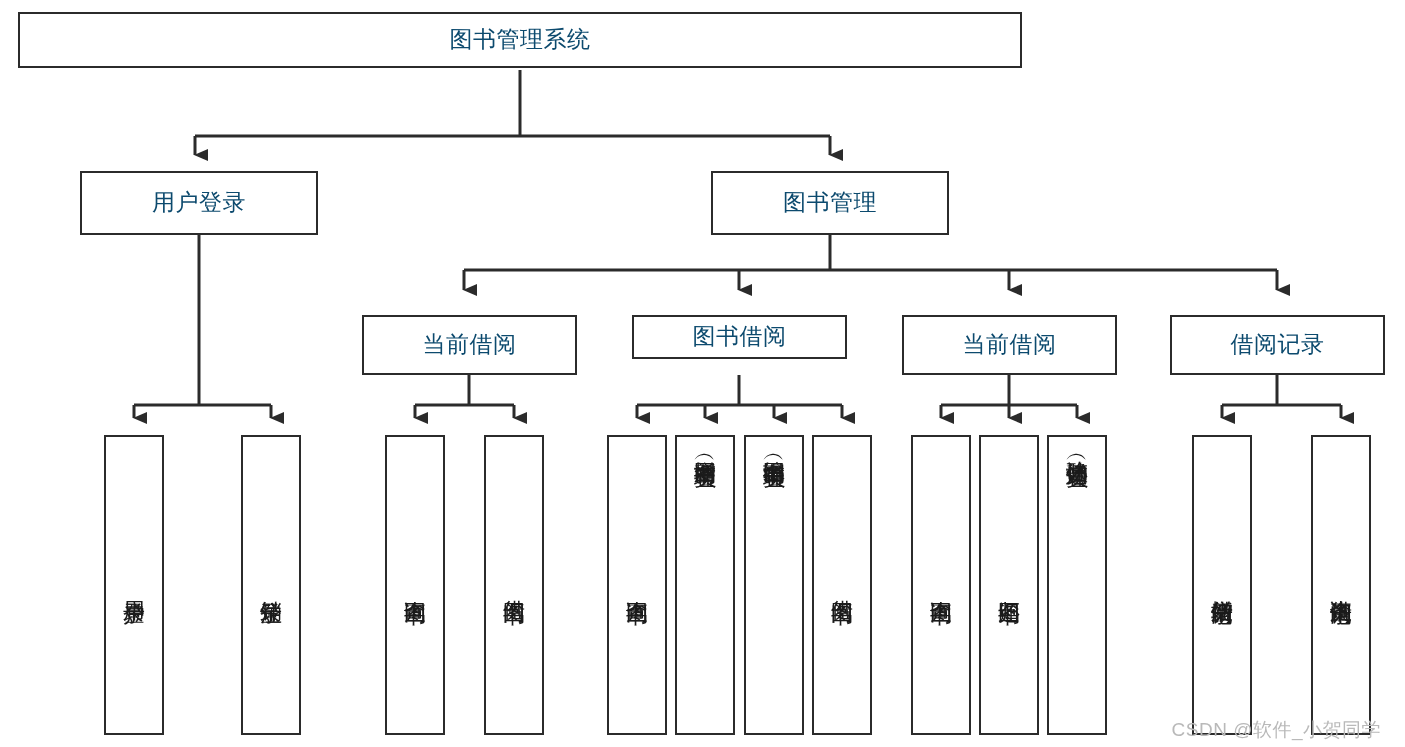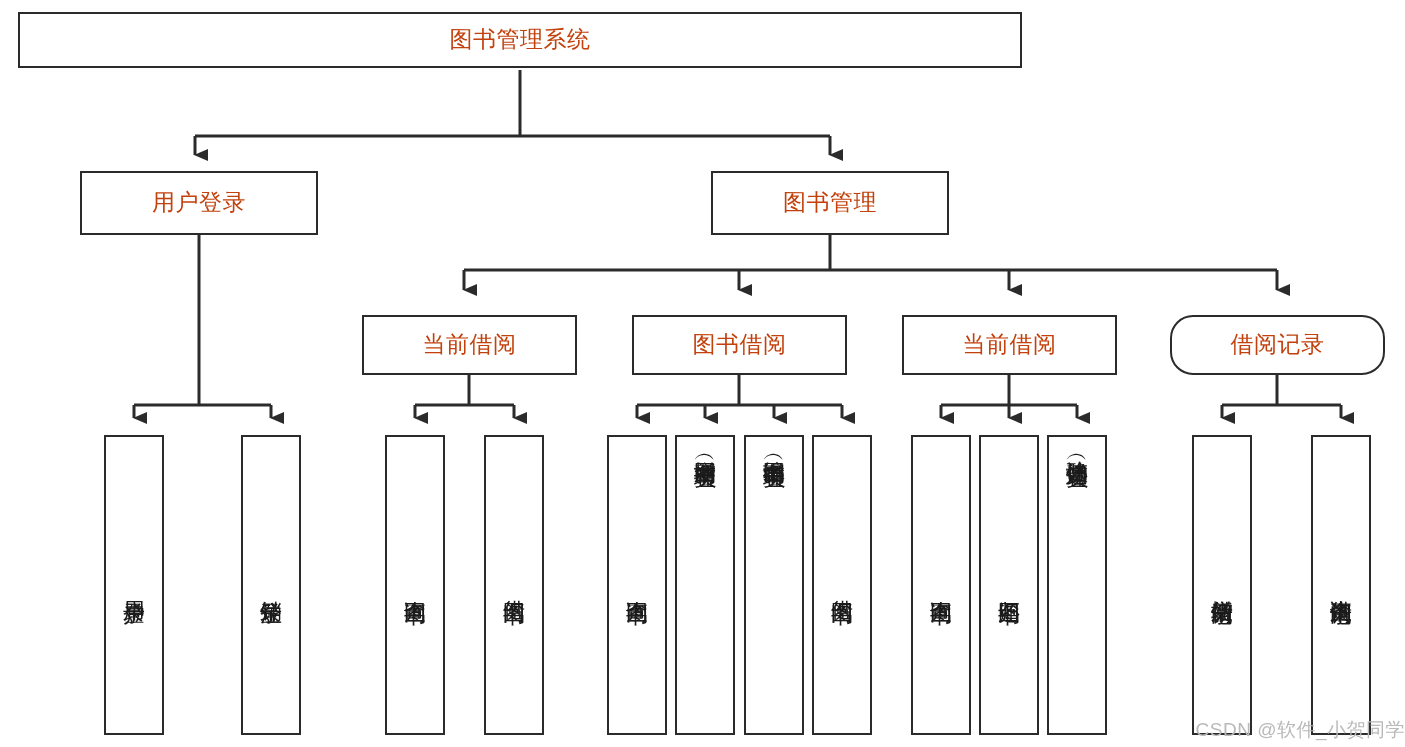--- a/index.html
+++ b/index.html
@@ -32,21 +32,21 @@
     box-sizing: border-box;
     background: #ffffff;
     border: 2px solid #2b2b2b;
     display: flex;
     align-items: center;
     justify-content: center;
     overflow: hidden;
   }
   .node-label-h {
     font-size: 23px;
-    color: #c2410c;
+    color: #0c4a6e;
     line-height: 1.1;
     white-space: nowrap;
     letter-spacing: 0.5px;
   }
   .node-label-v {
     font-size: 22px;
     color: #1b1b1b;
     writing-mode: vertical-rl;
     text-orientation: upright;
     line-height: 1.18;
@@ -58,21 +58,21 @@
     align-items: flex-start;
     justify-content: center;
     padding-top: 6px;
   }
   .leaf-box.center-v {
     align-items: center;
     padding-top: 0;
   }
   #watermark {
     position: absolute;
-    right: 0;
+    right: 24px;
     bottom: 4px;
     font-size: 19px;
     color: #b9b9b9;
     letter-spacing: 0.5px;
     white-space: nowrap;
     pointer-events: none;
   }
 </style>
 </head>
 <body>
@@ -138,29 +138,29 @@
   </div>
 
   <div class="node-box" style="left:711px; top:171px; width:238px; height:64px;">
     <span class="node-label-h">图书管理</span>
   </div>
 
   <div class="node-box" style="left:362px; top:315px; width:215px; height:60px;">
     <span class="node-label-h">当前借阅</span>
   </div>
 
-  <div class="node-box" style="left:632px; top:315px; width:215px; height:60px;">
+  <div class="node-box" style="left:632px; top:315px; width:215px; height:44px;">
     <span class="node-label-h">图书借阅</span>
   </div>
 
   <div class="node-box" style="left:902px; top:315px; width:215px; height:60px;text-align:right;">
     <span class="node-label-h">当前借阅</span>
   </div>
 
-  <div class="node-box" style="left:1170px; top:315px; width:215px; height:60px;border-radius:23px;">
+  <div class="node-box" style="left:1170px; top:315px; width:215px; height:60px;">
     <span class="node-label-h">借阅记录</span>
   </div>
 
   <div class="node-box leaf-box center-v" style="left:104px; top:435px; width:60px; height:300px;">
     <span class="node-label-v">用户登录</span>
   </div>
 
   <div class="node-box leaf-box center-v" style="left:241px; top:435px; width:60px; height:300px;">
     <span class="node-label-v">注销登录</span>
   </div>

